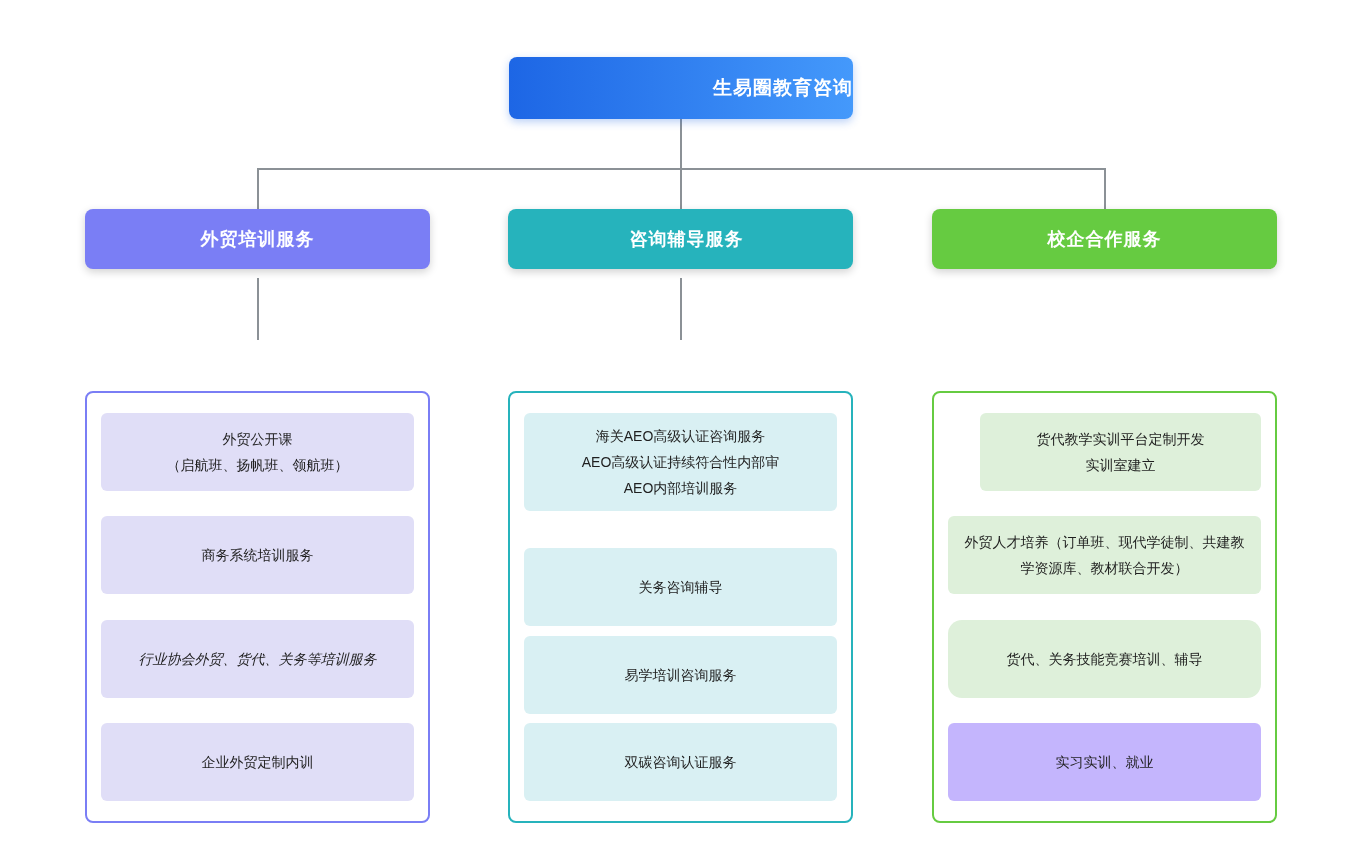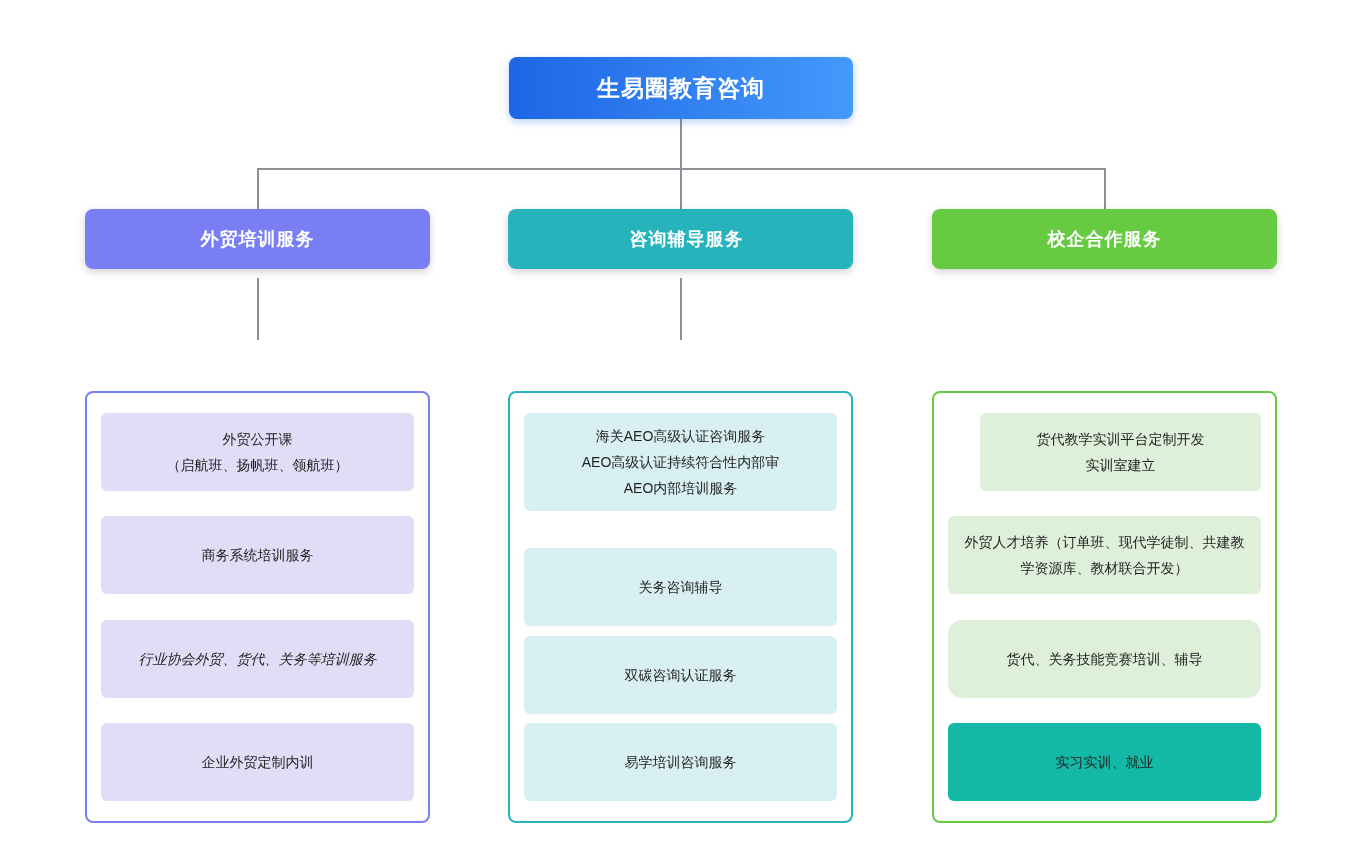--- a/index.html
+++ b/index.html
@@ -4,22 +4,22 @@
 <style>
   html,body{margin:0;padding:0;}
   body{
     width:1360px;height:844px;position:relative;background:#ffffff;overflow:hidden;
     font-family:"Liberation Sans","DejaVu Sans",sans-serif;
   }
   .canvas{position:absolute;inset:0;}
   
   .root-node{
     position:absolute;left:509px;top:57px;width:344px;height:62px;
-    border-radius:8px;display:flex;align-items:center;justify-content:center;
-    color:#ffffff;font-size:23px;font-weight:bold;letter-spacing:1px;
+    border-radius:8px;display:flex;align-items:center;justify-content:flex-end;
+    color:#ffffff;font-size:19px;font-weight:bold;letter-spacing:1px;
     box-shadow:0 3px 8px rgba(30,102,230,0.30);
   }
   
   .line{position:absolute;background:#8b9196;}
   .v{width:1.5px;}
   .h{height:1.5px;}
   
   .branch{position:absolute;top:209px;width:345px;}
   .branch-1{left:85px;}
   .branch-2{left:508px;}
@@ -72,31 +72,31 @@
 
   <div class="branch branch-2">
     <div class="branch-header" style="background: rgb(38, 179, 188); padding-left: 12px;">
       <span>咨询辅导服务</span>
     </div>
     <div class="services-panel" style="border-color: rgb(38, 179, 188);">
       <div class="service-item" style="background: rgb(217, 240, 243);">海关AEO高级认证咨询服务
 AEO高级认证持续符合性内部审
 AEO内部培训服务</div>
       <div class="service-item" style="background: rgb(217, 240, 243); margin-top: 28px;">关务咨询辅导</div>
+      <div class="service-item" style="background: rgb(217, 240, 243);">易学培训咨询服务</div>
       <div class="service-item" style="background: rgb(217, 240, 243);">双碳咨询认证服务</div>
-      <div class="service-item" style="background: rgb(217, 240, 243);">易学培训咨询服务</div>
     </div>
   </div>
 
   <div class="branch branch-3">
     <div class="branch-header" style="background: rgb(102, 203, 65);">
       <span>校企合作服务</span>
     </div>
     <div class="services-panel" style="border-color: rgb(102, 203, 65);">
       <div class="service-item" style="background: rgb(222, 240, 218); margin-left: 32px;">货代教学实训平台定制开发
 实训室建立</div>
       <div class="service-item" style="background: rgb(222, 240, 218);">外贸人才培养（订单班、现代学徒制、共建教学资源库、教材联合开发）</div>
       <div class="service-item" style="background: rgb(222, 240, 218); border-radius: 14px;">货代、关务技能竞赛培训、辅导</div>
-      <div class="service-item" style="background: #14b8a6;">实习实训、就业</div>
+      <div class="service-item" style="background: #c4b5fd;">实习实训、就业</div>
     </div>
   </div>
 
 </div>
 
 </body></html>

